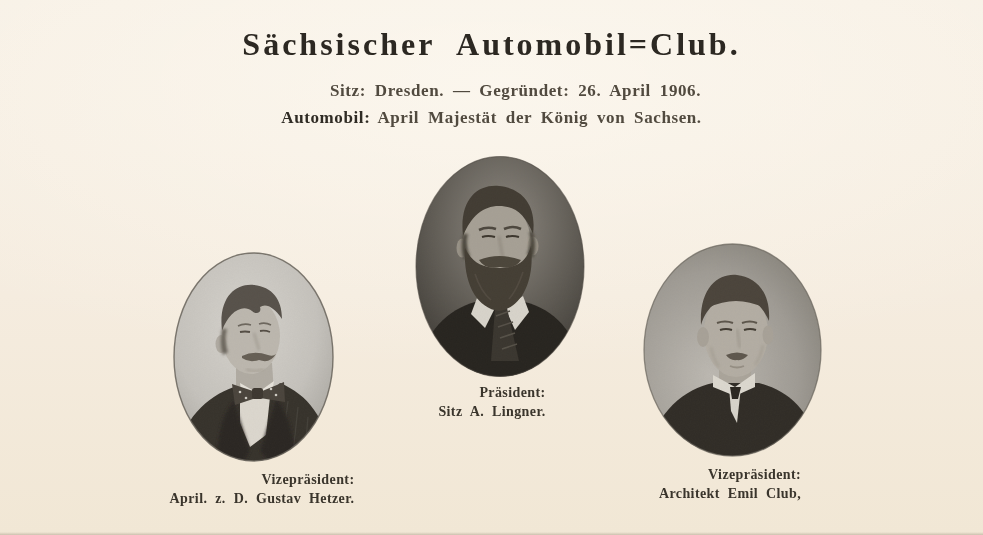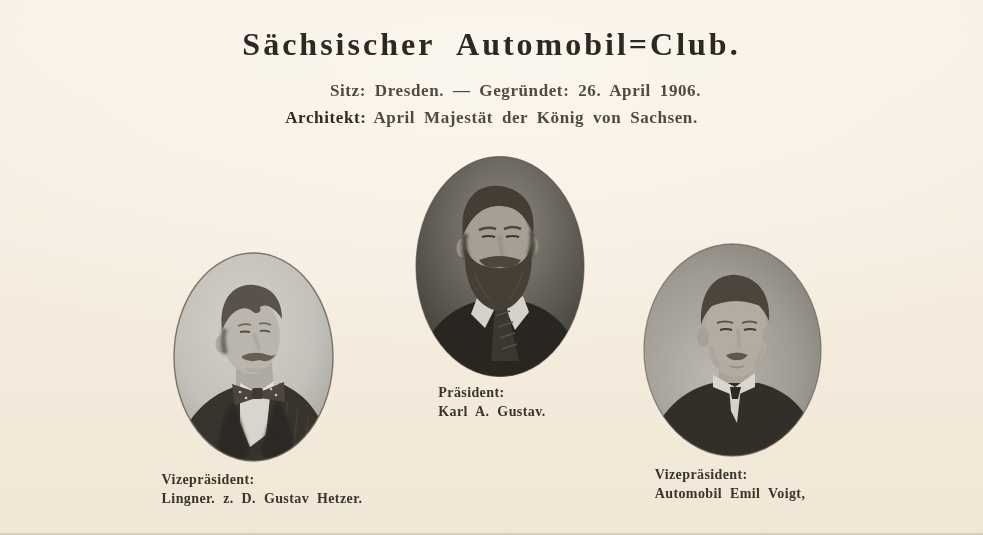--- a/index.html
+++ b/index.html
@@ -59,21 +59,21 @@
     color: #2f2b24;
     margin-right: 7px;
   }
   .photo { position: absolute; display: block; }
   .photo-left   { left: 172px; top: 251px; }
   .photo-center { left: 415px; top: 156px; }
   .photo-right  { left: 643px; top: 243px; }
   .caption {
     position: absolute;
     transform: translateX(-50%);
-    text-align: left;
+    text-align: right;
     font-size: 14px;
     font-weight: bold;
     letter-spacing: 0.4px;
     word-spacing: 4px;
     color: #3a352c;
     line-height: 18.5px;
     white-space: nowrap;
   }
   .cap-left   { left: 262px; top: 471px; }
   .cap-center { left: 492px; top: 384px; }
@@ -86,21 +86,21 @@
   }
 </style>
 </head>
 <body>
 
 <div class="stage">
 
   <div class="headline">Sächsischer Automobil=Club.</div>
   <div class="founded">Sitz: Dresden. — Gegründet: 26. April 1906.</div>
   <div class="protector">
-    <span class="prot-label">Architekt:</span><span>April Majestät der König von Sachsen.</span>
+    <span class="prot-label">Automobil:</span><span>April Majestät der König von Sachsen.</span>
   </div>
 
   <svg class="photo photo-left" width="163" height="212" viewBox="0 0 163 212">
     <defs>
       <radialGradient id="bgL" cx="45%" cy="35%" r="80%">
         <stop offset="0%" stop-color="#d6d3cd"></stop>
         <stop offset="55%" stop-color="#c6c3bd"></stop>
         <stop offset="100%" stop-color="#9e9b95"></stop>
       </radialGradient>
       <clipPath id="clipL">
@@ -265,27 +265,27 @@
 
       <path d="M87 123 Q94 126 101 123" stroke="#968f84" stroke-width="1.9" fill="none"></path>
       <path d="M68 104 Q70 116 76 124 M120 102 Q118 114 112 122" stroke="#a49e93" stroke-width="2" fill="none" filter="url(#softR)"></path>
       <rect width="179" height="214" filter="url(#grainR)" opacity="0.5"></rect>
     </g>
     <ellipse cx="89.5" cy="107" rx="88.5" ry="106" fill="none" stroke="#6a655d" stroke-width="1.3" opacity="0.7"></ellipse>
   </svg>
 
   <div class="caption cap-left">
     <div>Vizepräsident:</div>
-    <div>Lingner. z. D. Gustav Hetzer.</div>
+    <div>April. z. D. Gustav Hetzer.</div>
   </div>
 
   <div class="caption cap-center">
     <div>Präsident:</div>
-    <div>Karl A. Gustav.</div>
+    <div>Sitz A. Lingner.</div>
   </div>
 
   <div class="caption cap-right">
     <div>Vizepräsident:</div>
-    <div>Automobil Emil Voigt,</div>
+    <div>Architekt Emil Club,</div>
   </div>
 
   <div class="bottom-edge"></div>
 </div>
 
 </body></html>

